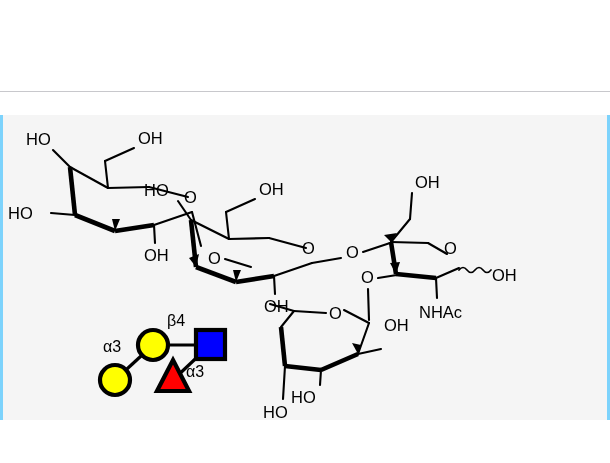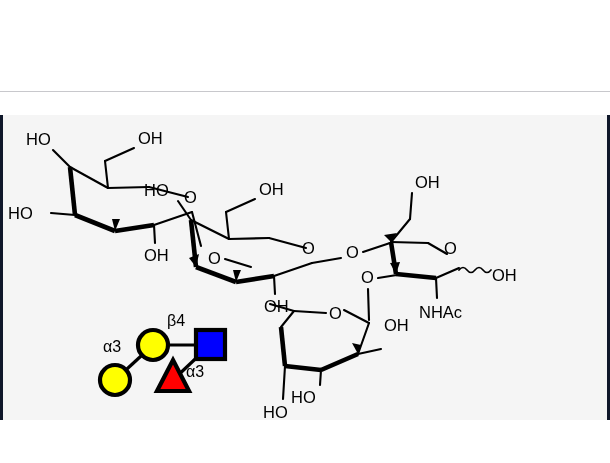--- a/index.html
+++ b/index.html
@@ -6,21 +6,21 @@
   html, body {
     margin: 0;
     padding: 0;
     background: #ffffff;
     font-family: "Liberation Sans", sans-serif;
   }
   #page {
     position: relative;
     width: 610px;
     height: 463px;
-    background: #0f172a;
+    background: #7dd3fc;
     overflow: hidden;
   }
   #top-bar {
     position: absolute;
     left: 0; top: 0;
     width: 610px;
     height: 91px;
     background: #ffffff;
   }
   #divider {

